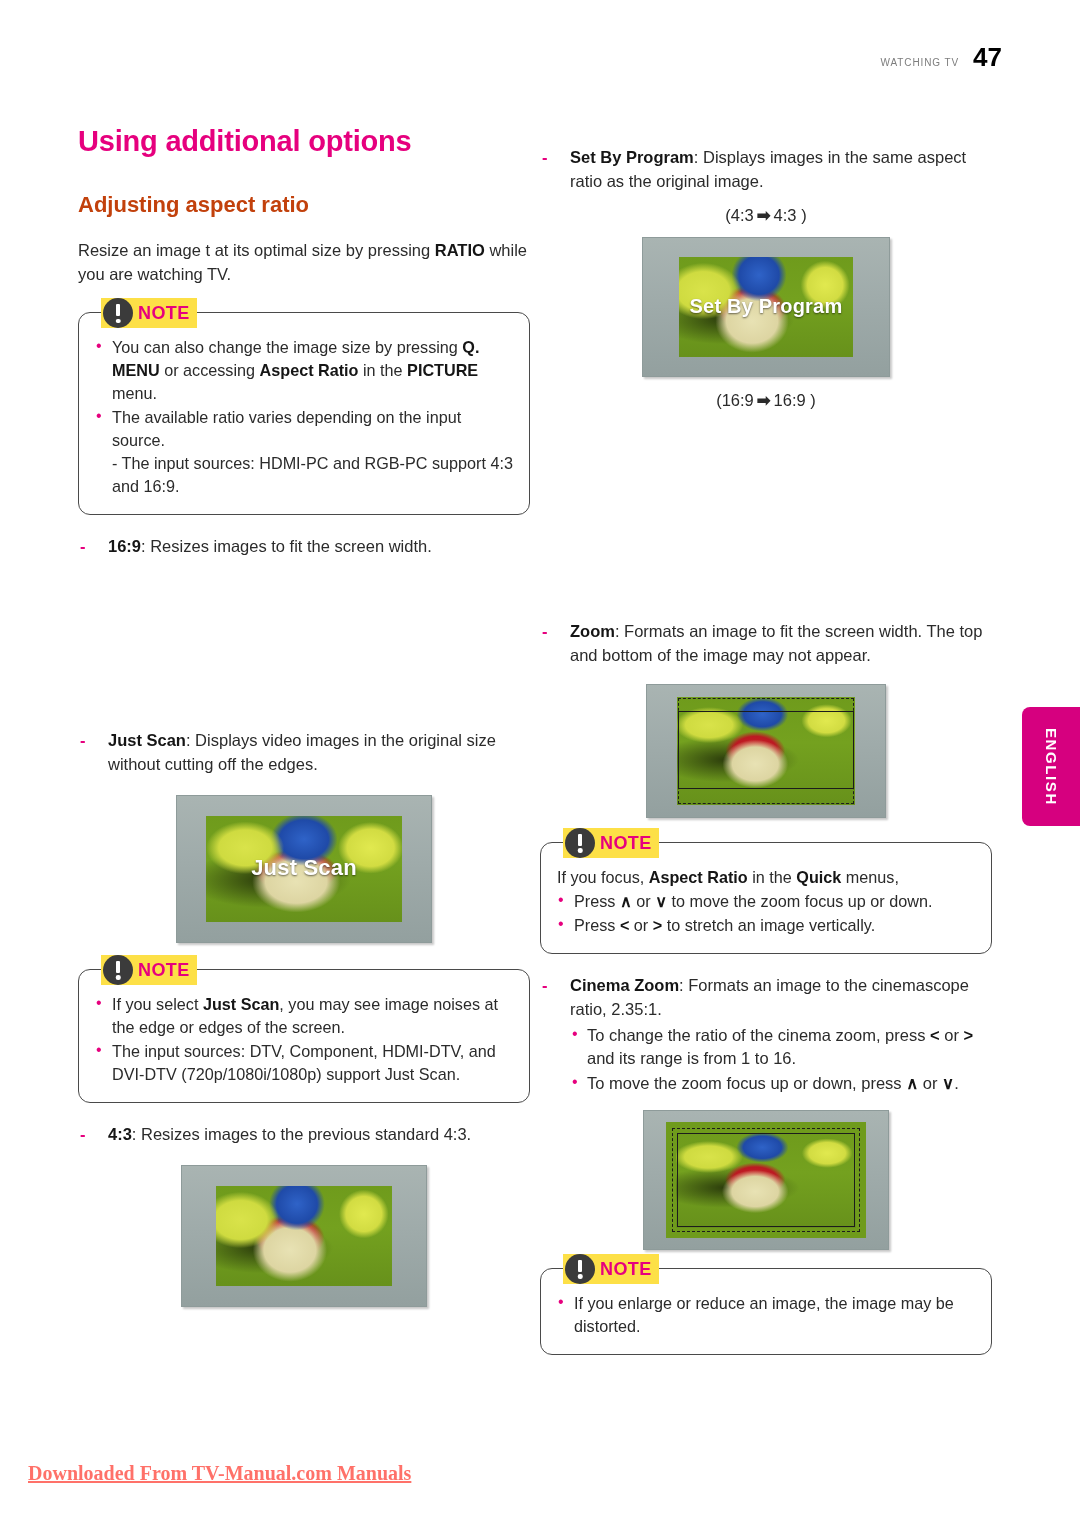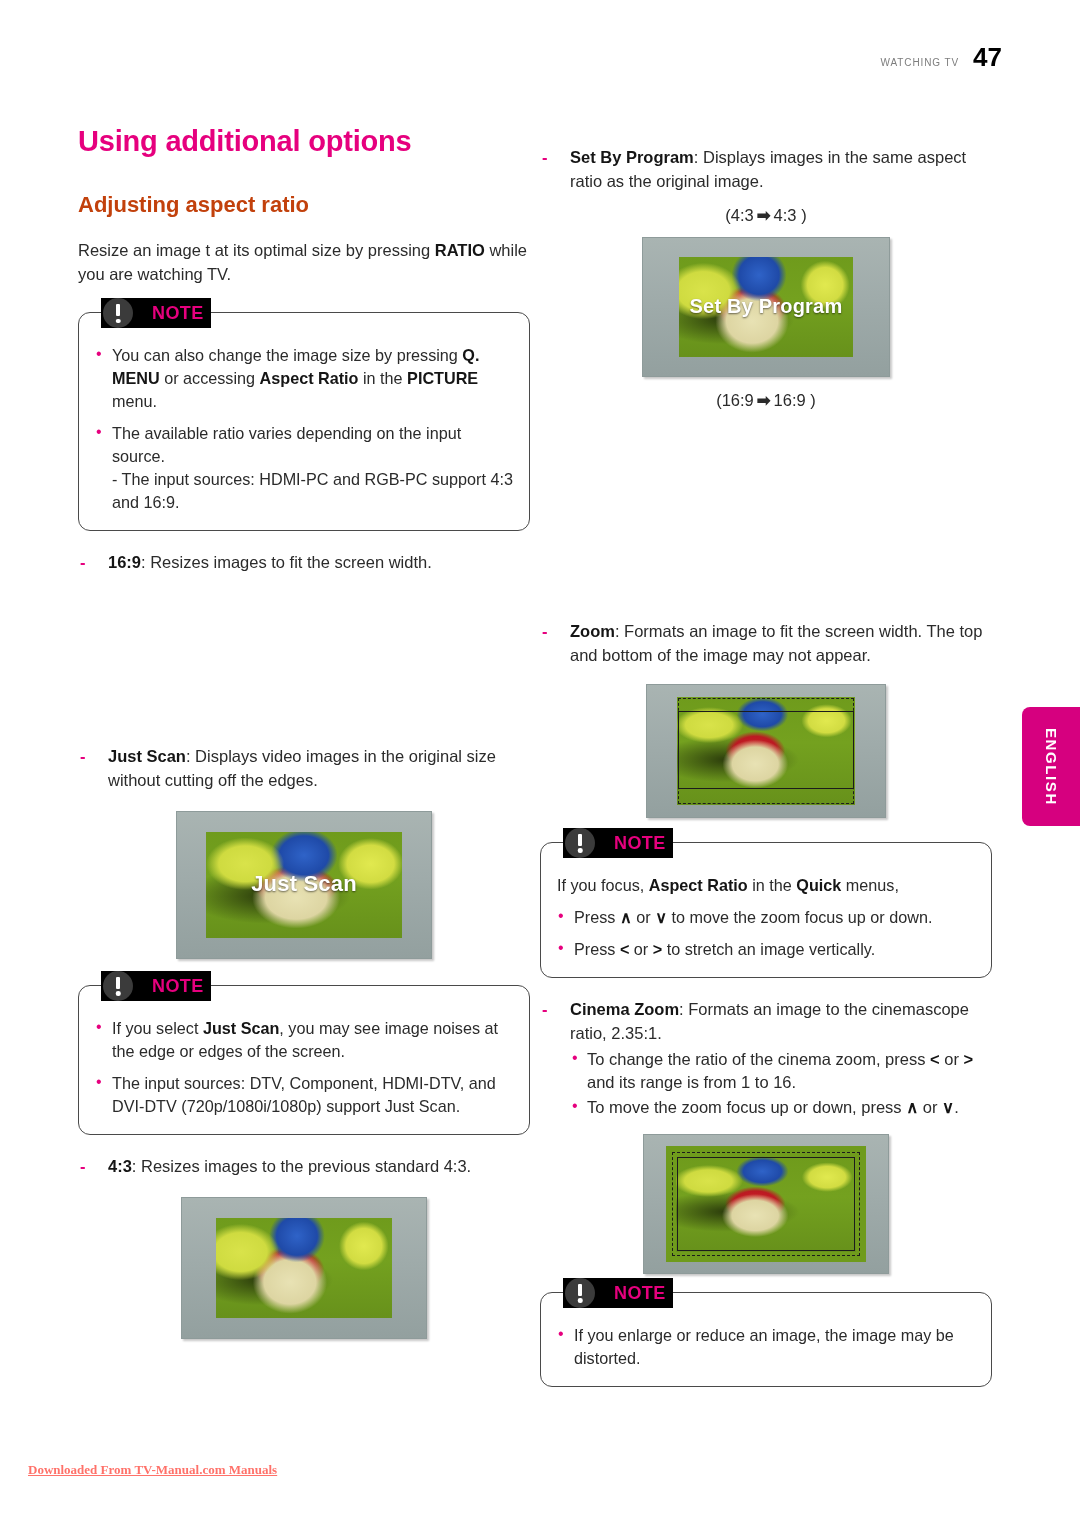--- a/index.html
+++ b/index.html
@@ -117,25 +117,25 @@
     margin-top: 26px;
     border: 1.6px solid #4a4a4a;
     border-radius: 12px;
     padding: 22px 16px 16px 16px;
     box-sizing: border-box;
   }
   .note-header {
     position: absolute;
     top: -15px;
     left: 22px;
-    background: #000000;
+    background: #fde047;
     padding: 0 7px 0 2px;
     display: flex;
     align-items: center;
-    gap: 19px;
+    gap: 5px;
     height: 30px;
   }
   .note-badge {
     width: 30px;
     height: 30px;
     border-radius: 50%;
     background: #3b3b3b;
     position: relative;
     flex: 0 0 30px;
   }
@@ -172,21 +172,21 @@
     margin: 0;
     padding: 0;
     list-style: none;
     font-size: 16.2px;
     line-height: 1.42;
     color: #2b2b2b;
   }
   .note-list > li {
     position: relative;
     padding-left: 17px;
-    margin-top: 9px;
+    margin-top: 1px;
   }
   .note-list > li::before {
     content: "•";
     position: absolute;
     left: 1px;
     top: -1px;
     color: #e6007e;
     font-size: 16px;
   }
   .note-list > li.plain { padding-left: 0; }
@@ -305,21 +305,21 @@
     writing-mode: vertical-rl;
     text-orientation: mixed;
   }
 
   
   .watermark {
     position: absolute;
     left: 28px;
     top: 1462px;
     font-family: "Liberation Serif", serif;
-    font-size: 13px;
+    font-size: 20px;
     font-weight: bold;
     color: #ff3b30;
     opacity: 0.72;
     text-decoration: underline;
     white-space: nowrap;
   }
 
   
   .blank-gap { height: 150px; }
 </style>

